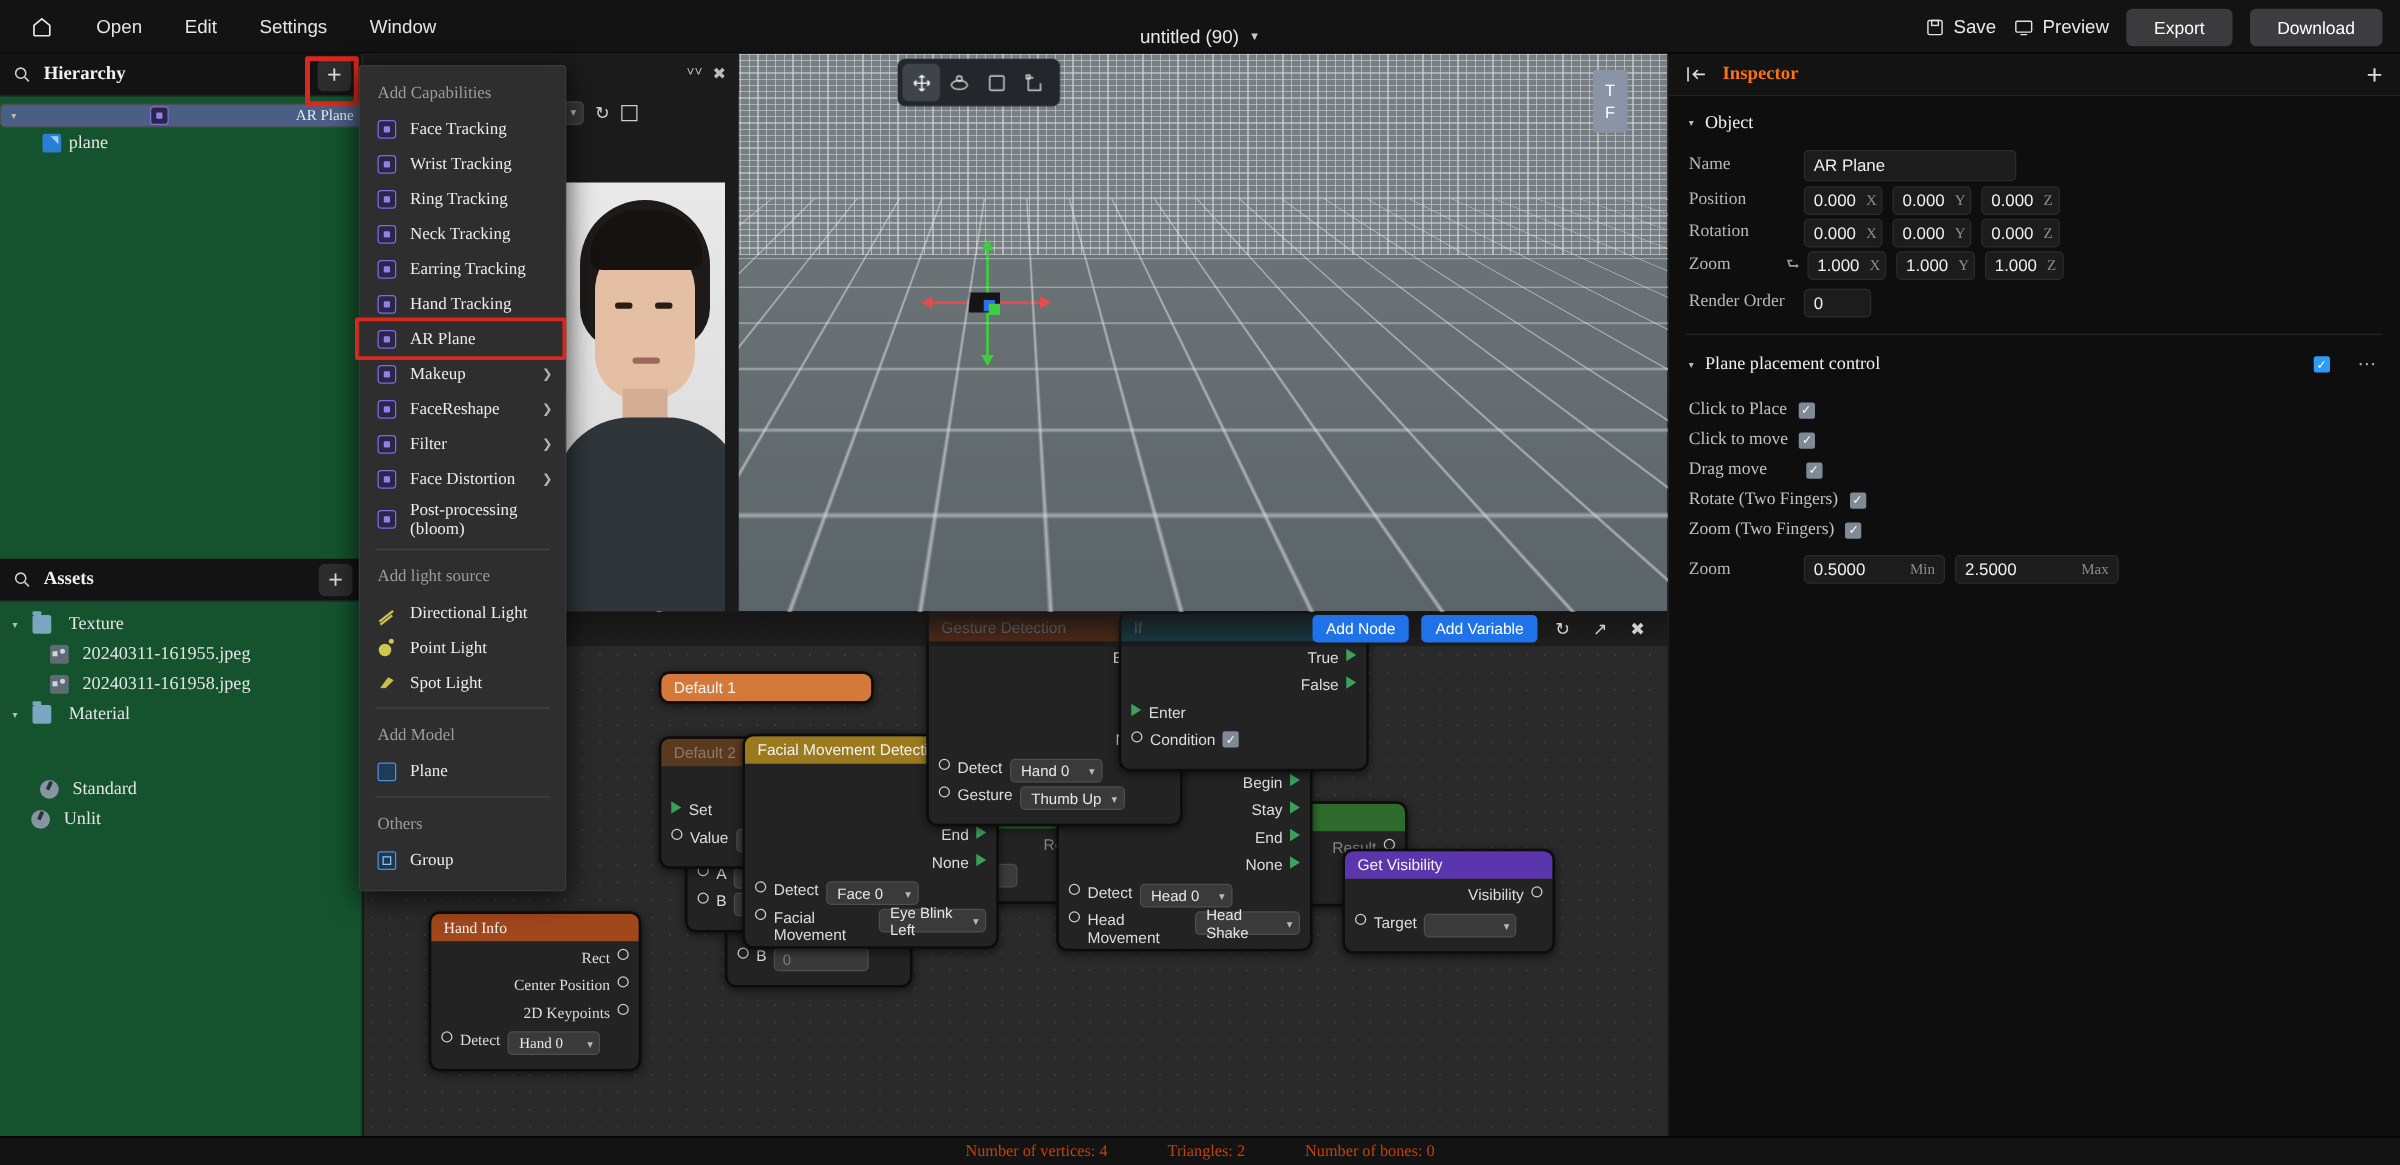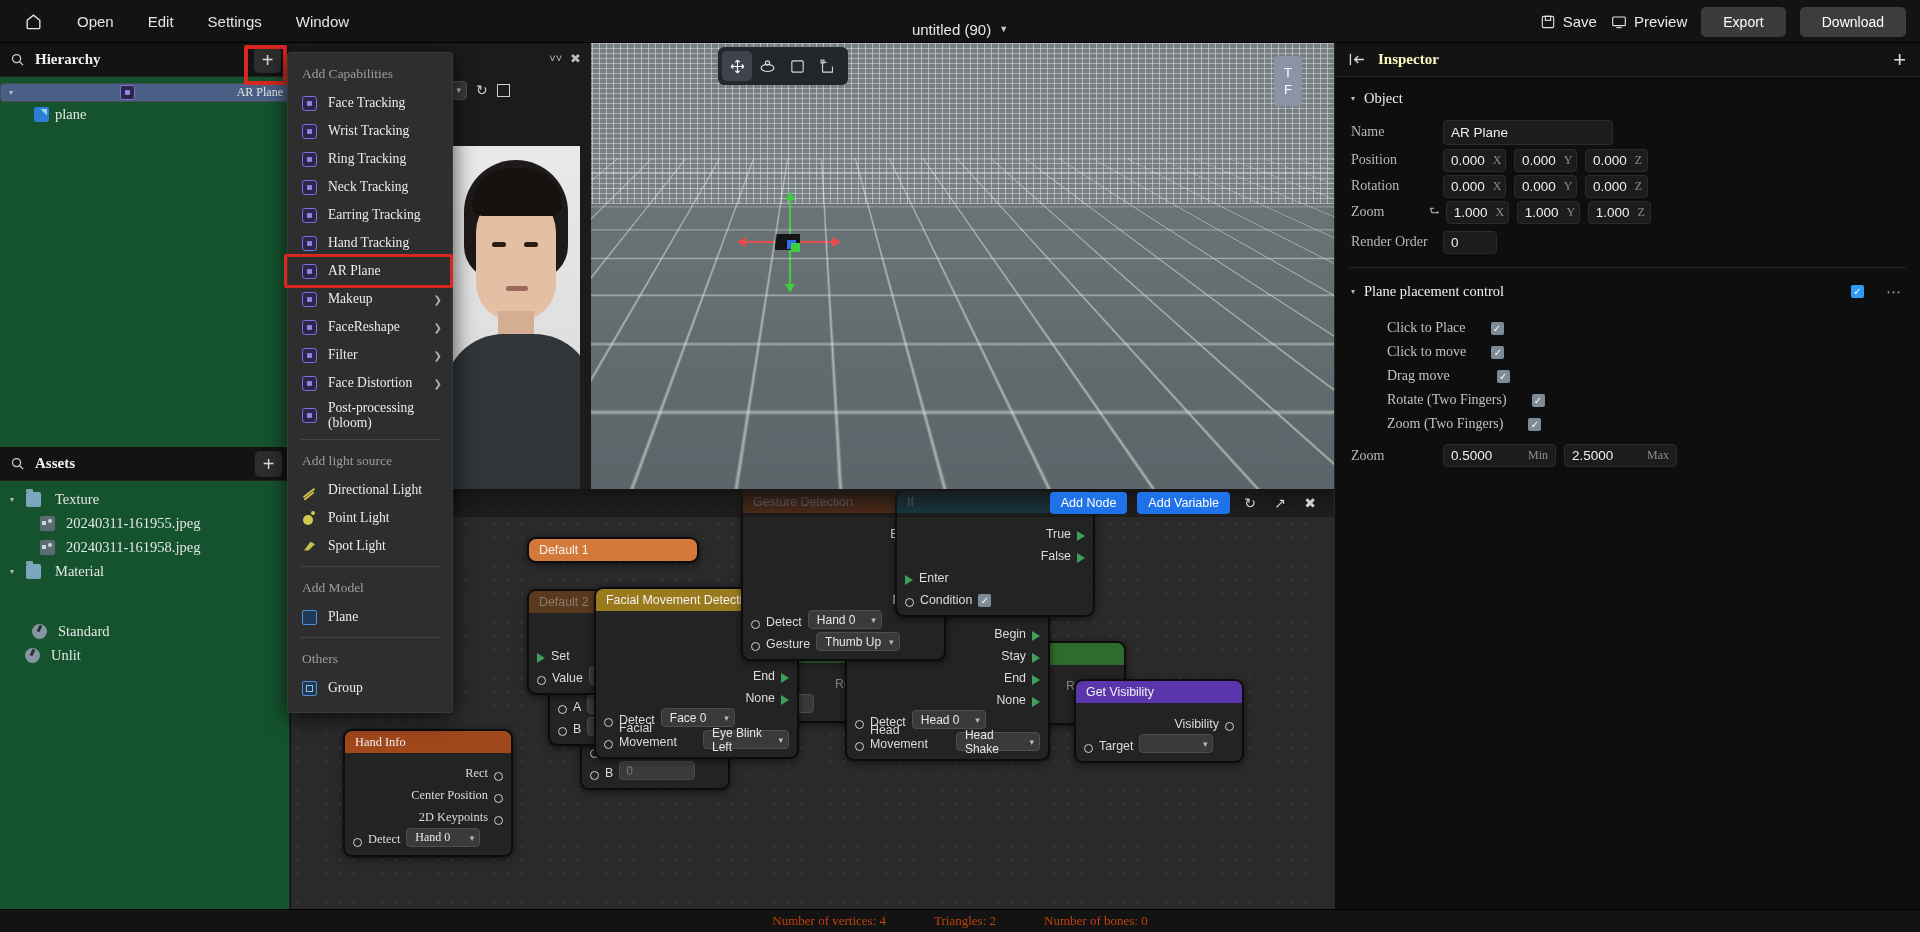--- a/index.html
+++ b/index.html
@@ -150,21 +150,21 @@
   .gbtn { background:#1f72e8; color:#fff; font-size:12.5px; padding:4px 11px; border-radius:4px; cursor:pointer; }
   .gicon { width:20px;height:20px;display:flex;align-items:center;justify-content:center;color:#cfcfcf;cursor:pointer;font-size:14px;}
 
   .node {
     position: absolute; border-radius: 9px; border: 2px solid #0c0c0c;
     background: #232323; overflow: hidden; font-size: 12.4px;
     box-shadow: 0 2px 7px rgba(0,0,0,.55);
   }
   .node > .nhead { height: 22px; display:flex; align-items:center; padding: 0 10px; color:#f2f2f2; font-size: 12.4px; }
   .node .nbody { padding: 6px 0 8px 0; }
-  .prow { display:flex; align-items:flex-end; height: 22px; padding: 0 8px; gap: 6px; }
+  .prow { display:flex; align-items:flex-start; height: 22px; padding: 0 8px; gap: 6px; }
   .prow.out { justify-content: flex-end; }
   .plbl { color:#dcdcdc; }
   .pin-o { width:9px;height:9px;border:1.4px solid #d0d0d0;border-radius:50%; flex:0 0 9px;}
   .pin-t { width:0;height:0;border-left:8px solid #3ba05a;border-top:5px solid transparent;border-bottom:5px solid transparent;flex:0 0 8px;}
   .sel {
     background:#3a3a3a; border:1px solid #4e4e4e; border-radius:4px;
     height:19px; display:flex; align-items:center; justify-content:space-between;
     padding: 0 5px 0 8px; color:#e8e8e8; font-size:12px; min-width: 74px;
   }
   .sel .cv { font-size:9px; color:#b9b9b9; margin-left:8px;}
@@ -211,21 +211,21 @@
 
   
   .inspector {
     position: absolute; left: 1334px; top: 43px; width: 586px; height: 866px;
     background: #0e0e0e; border-left: 1px solid #262626;
   }
   .insp-head {
     height: 34px; display:flex; align-items:center; gap: 12px; padding: 0 14px;
     background:#131313; border-bottom:1px solid #232323; position:relative;
   }
-  .insp-head .ttl { font-family:"Liberation Serif",serif; font-weight:bold; font-size:15px;color:#fef9c3;}
+  .insp-head .ttl { font-family:"Liberation Serif",serif; font-weight:bold; font-size:15px;color:#f97316;}
   .insp-plus { position:absolute; right:14px; font-size:22px; color:#ddd; cursor:pointer; line-height:1;}
   .sec-head {
     display:flex; align-items:center; gap:9px; padding: 13px 14px 10px 16px;
     font-family:"Liberation Serif",serif; font-size:14.5px; color:#f0f0f0;
     position: relative;
   }
   .sec-head .tri { font-size:8px; color:#bbb; }
   .frow { display:flex; align-items:center; padding: 3px 14px 3px 16px; gap: 0; height: 26px;}
   .frow .flbl { width: 92px; font-family:"Liberation Serif",serif; font-size:14px; color:#b9b9b9; flex:0 0 92px;}
   .fin {
@@ -233,21 +233,21 @@
     height: 23px; display:flex; align-items:center; justify-content:space-between;
     padding: 0 7px; color:#efefef; font-size:13.5px;
   }
   .fin .suf { font-family:"Liberation Serif",serif; font-size:12px; color:#8e8e8e; margin-left:8px;}
   .name-in { width: 170px; }
   .vec { display:flex; gap:8px; }
   .vec .fin { width: 63px; }
   .ro-in { width: 54px; }
   .chk { width:13px;height:13px;background:#7e8b96;border-radius:2px;display:flex;align-items:center;justify-content:center;color:#fff;font-size:10px;cursor:pointer;}
   .chk.blue { background:#2f9bf5; }
-  .crow { display:flex; align-items:center; gap:25px; padding: 5px 32px 5px 16px; height: 24px; margin-left: 36px;}
+  .crow { display:flex; align-items:center; gap:9px; padding: 5px 32px 5px 16px; height: 24px;}
   .crow .clbl { font-family:"Liberation Serif",serif; font-size:14px; color:#c2c2c2;}
   .insp-sep { height:1px; background:#262626; margin: 12px 14px 2px 14px;}
   .dots { font-size:15px; color:#b0b0b0; letter-spacing:1px; cursor:pointer; }
   .zrow { display:flex; align-items:center; padding: 8px 14px 3px 16px;}
   .zrow .flbl { width:92px; flex:0 0 92px; font-family:"Liberation Serif",serif;font-size:14px;color:#b9b9b9;}
   .zrow .fin { width: 113px; }
 
   
   .statusbar {
     position:absolute; left:0; bottom:0; width:1920px; height:23px;
@@ -970,21 +970,21 @@
       <span class="chk">✓</span>
     </div>
 
     <div class="zrow">
       <span class="flbl">Zoom</span>
       <div style="display:flex;gap:8px;">
         <div class="fin" style="width:113px;">
           <span>0.5000</span>
           <span class="suf">Min</span>
         </div>
-        <div class="fin" style="width:113px;align-items:center;">
+        <div class="fin" style="width:131px;align-items:center;">
           <span>2.5000</span>
           <span class="suf">Max</span>
         </div>
       </div>
     </div>
   </div>
 
   <div class="statusbar">
     <span>Number of vertices: 4</span>
     <span>Triangles: 2</span>

